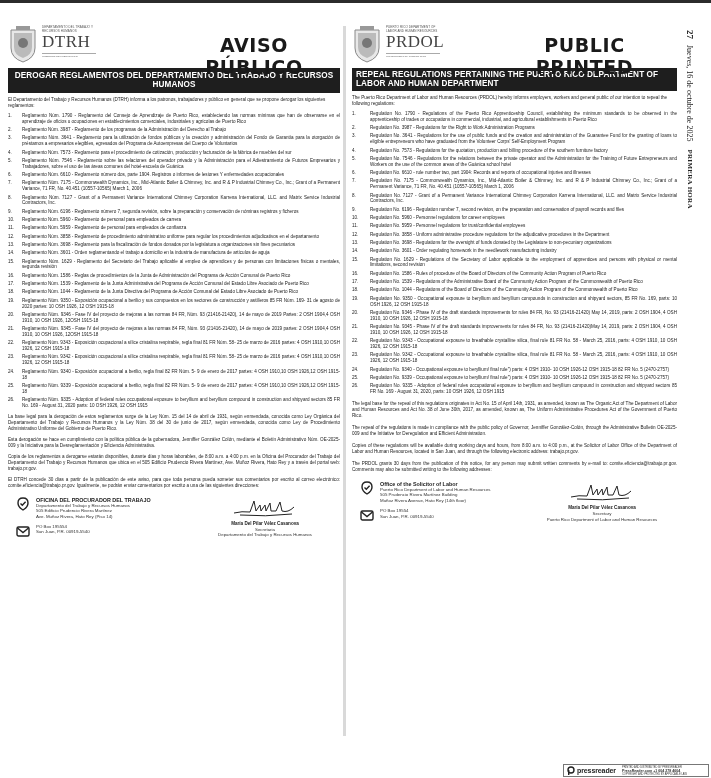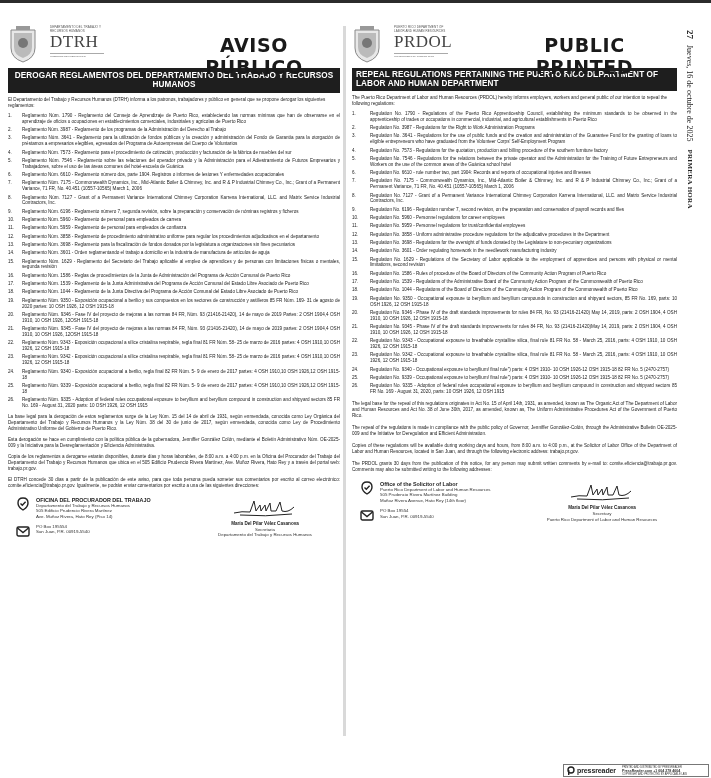--- a/index.html
+++ b/index.html
@@ -11,21 +11,21 @@
   .col { position: absolute; top: 24px; }
   .col-left { left: 8px; width: 332px; }
   .col-right { left: 352px; width: 325px; }
 
   .vsep { position: absolute; left: 343px; top: 26px; width: 3px; height: 710px; background: #d9d9d9; }
 
   .masthead { position: relative; height: 44px; }
   .logo { position: absolute; left: 0; top: 0; display: flex; align-items: flex-start; }
   .seal { width: 30px; height: 40px; position: relative; }
   .seal svg { width: 30px; height: 40px; display: block; }
-  .logo-text { margin-left: 12px; margin-top: 2px; }
+  .logo-text { margin-left: 4px; margin-top: 2px; }
   .logo-small { font-size: 3px; line-height: 3.5px; color: #555; width: 54px; letter-spacing: 0.1px; }
   .logo-big { font-family: "Liberation Serif", serif; font-size: 17px; line-height: 17px; color: #444; letter-spacing: 0.5px; }
   .logo-gov { font-size: 2.5px; color: #666; margin-top: 3px; border-top: 0.5px solid #aaa; padding-top: 1px; width: 54px; }
   .headline { position: absolute; top: 10px; font-family: "DejaVu Sans", sans-serif; font-weight: 700; font-size: 19px; letter-spacing: 0.6px; color: #1a1a1a; text-align: center; }
   .col-left .headline { left: 160px; }
   .col-right .headline { left: 140px; }
 
   .banner { background: #1e1e1e; color: #ffffff; font-weight: 700; font-size: 8.2px; line-height: 9.4px; padding: 2px 4px; margin-top: 0; letter-spacing: 0.1px; }
   .col-left .banner { text-align: center; padding: 3px 4px; }
 

